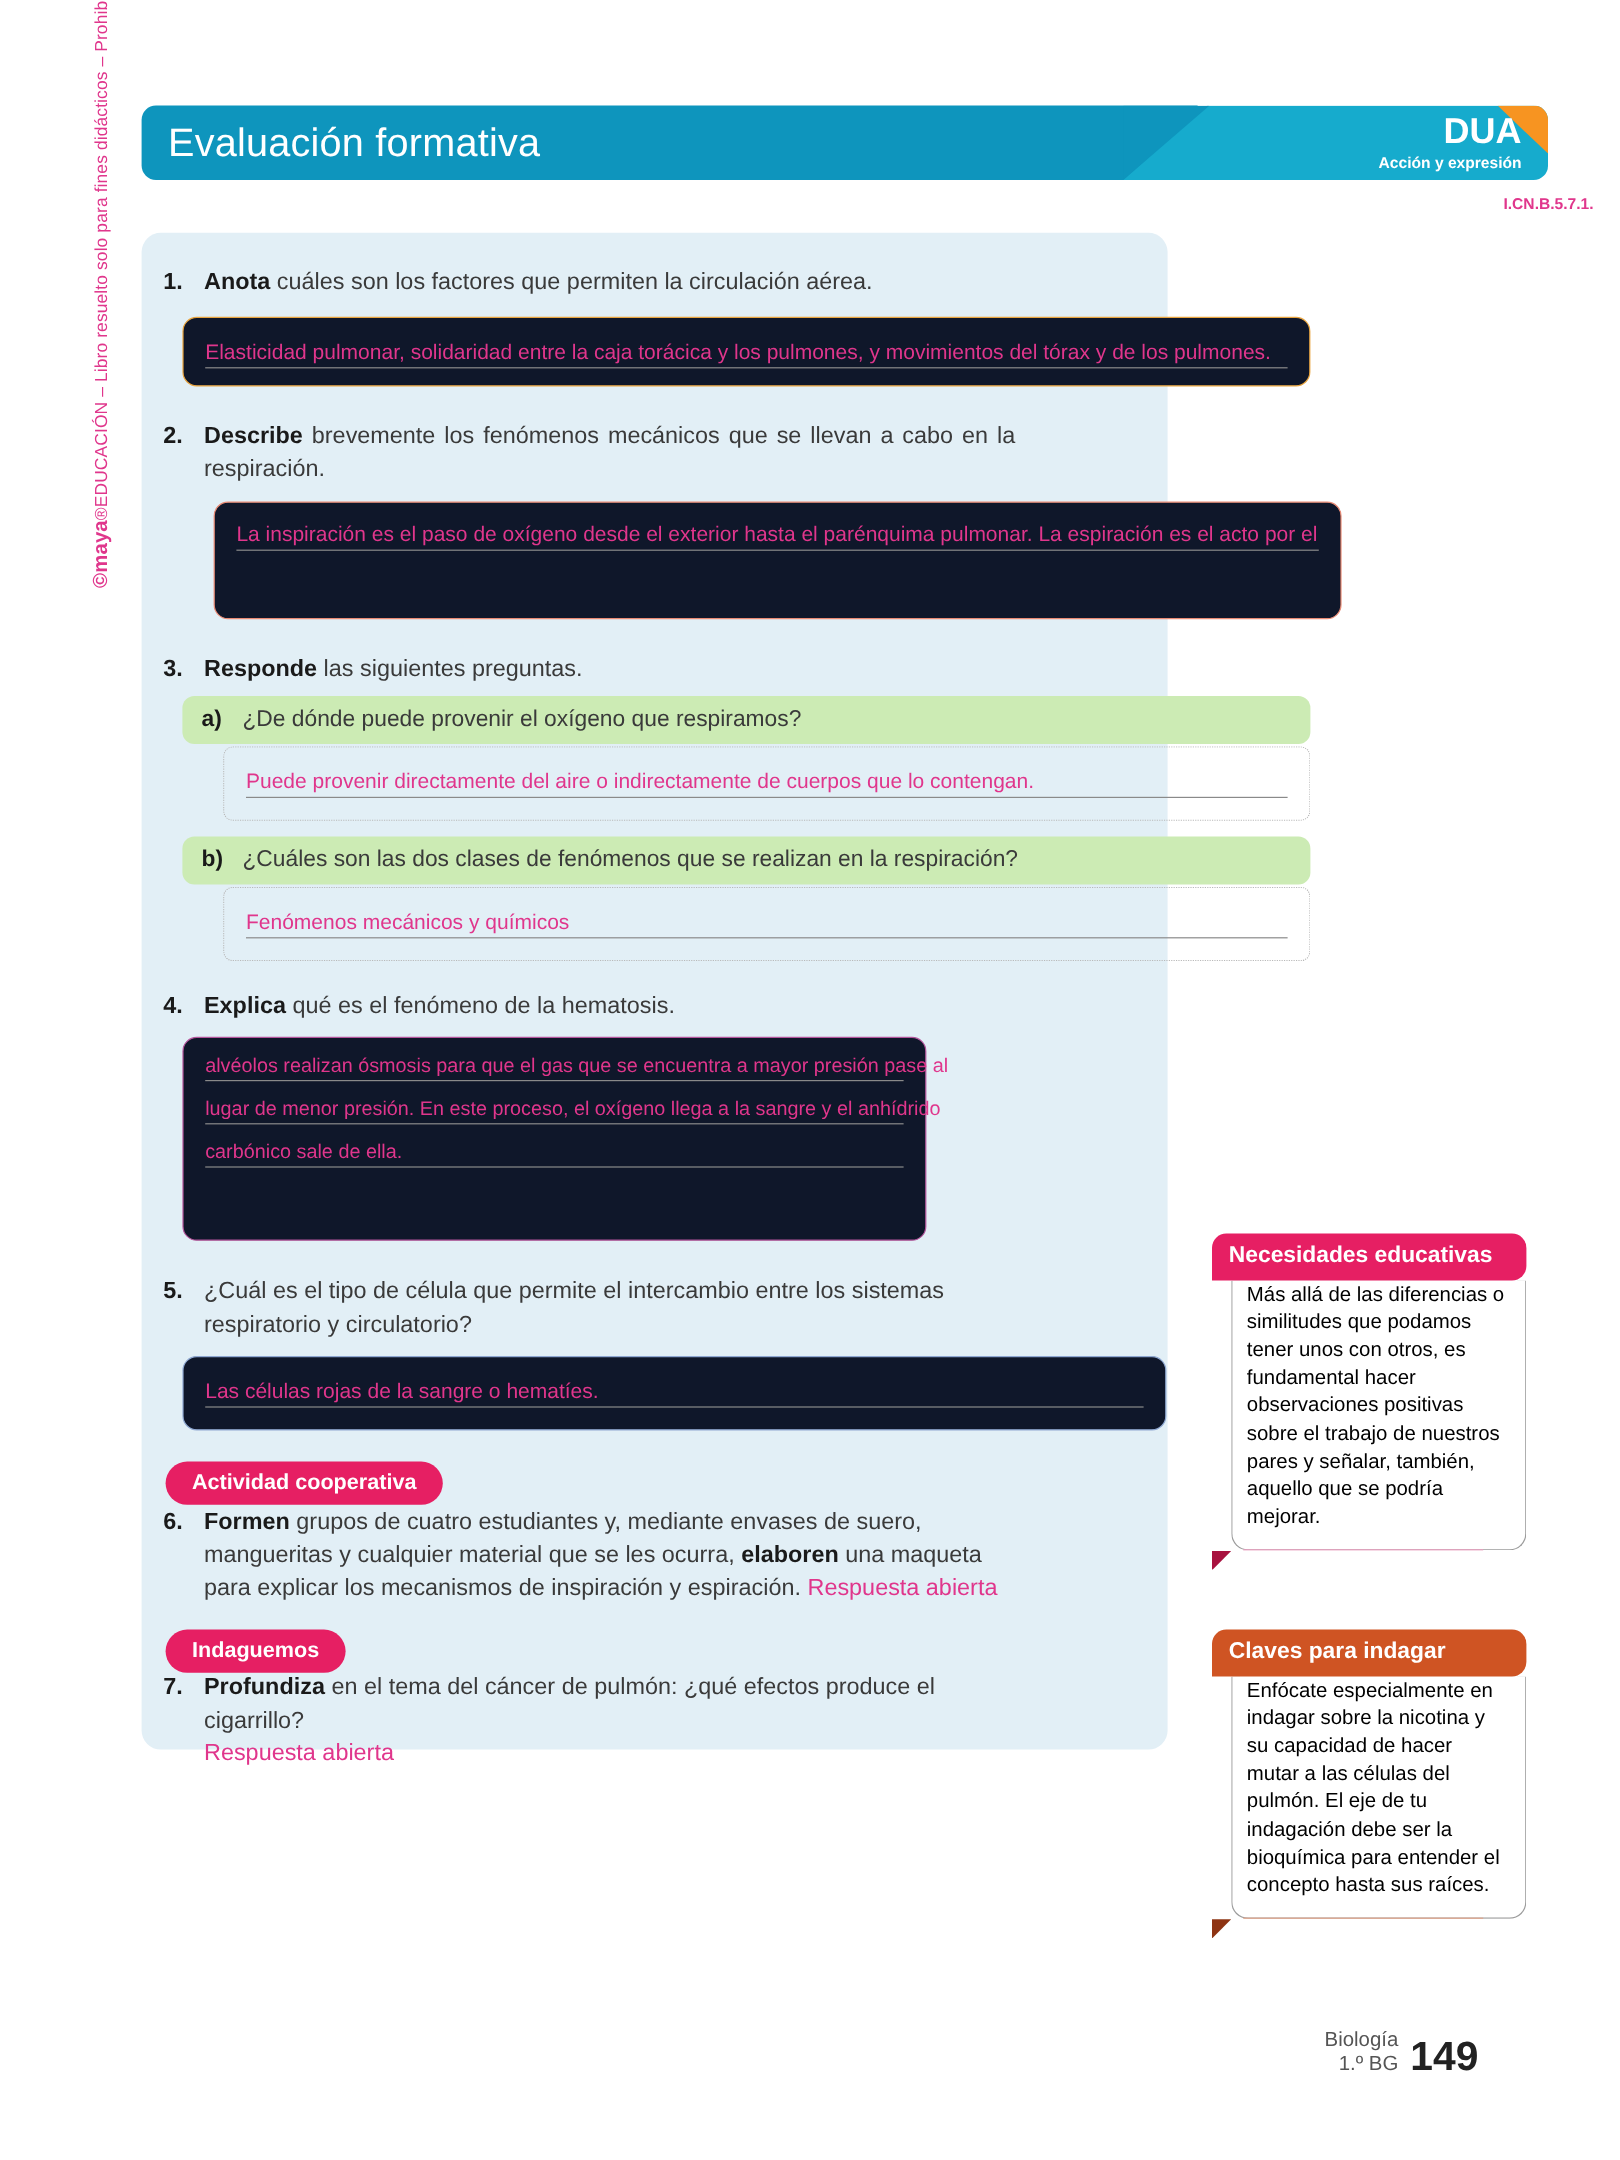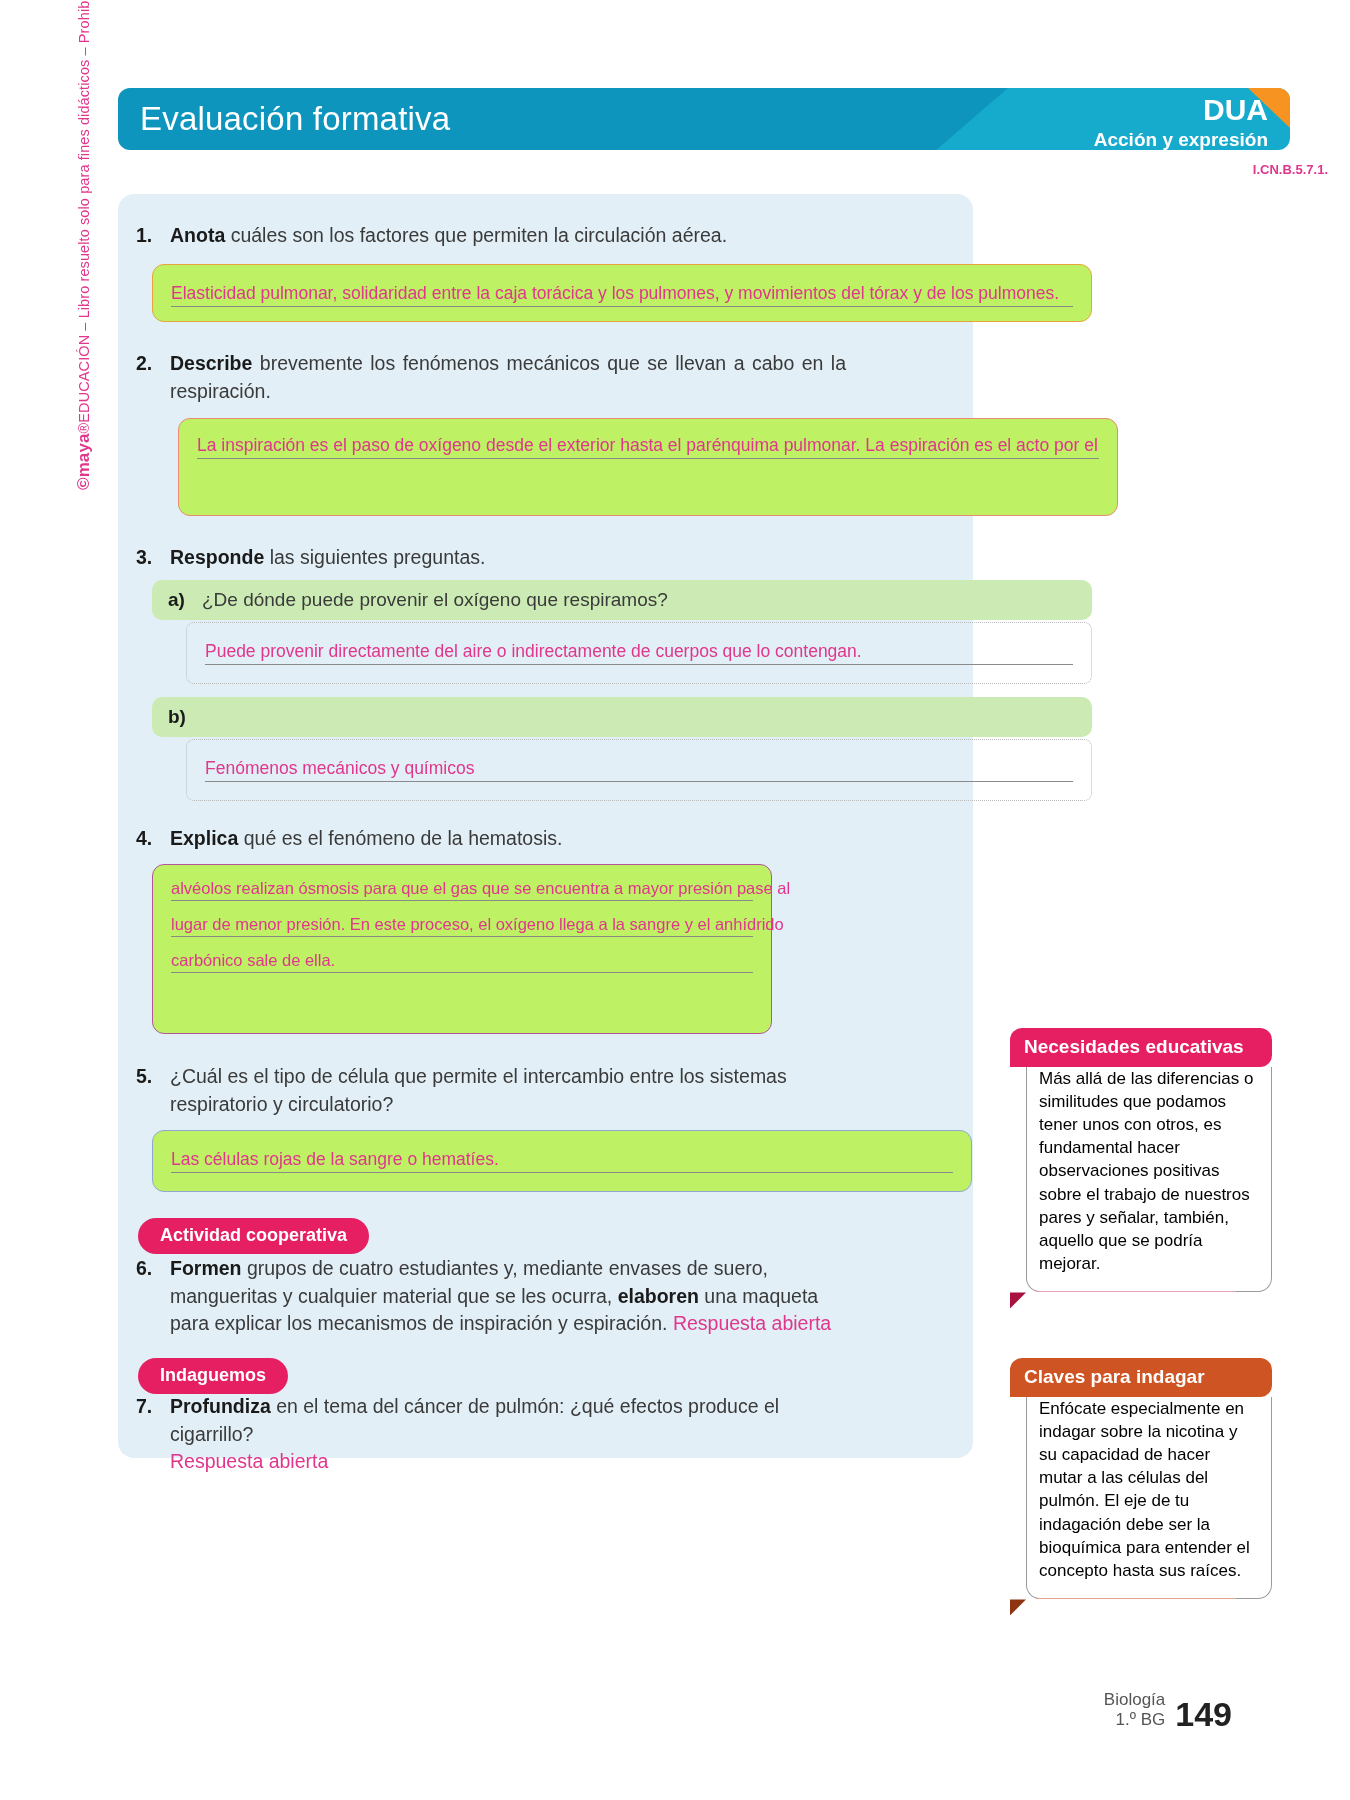--- a/index.html
+++ b/index.html
@@ -34,21 +34,21 @@
   }
   .hdr-title {
     position: absolute; left: 22px; top: 12px;
     font-size: 33px; font-weight: 400; color: #ffffff; letter-spacing: .2px;
   }
   .hdr-dua {
     position: absolute; right: 22px; top: 5px; text-align: right;
     color: #ffffff;
   }
   .hdr-dua .d1 { font-size: 30px; font-weight: bold; line-height: 1.15; }
-  .hdr-dua .d2 { font-size: 19px; font-weight: bold; line-height: 1.25; text-align: right; }
+  .hdr-dua .d2 { font-size: 13px; font-weight: bold; line-height: 1.25; text-align: right; }
   .code-line {
     position: absolute; right: 22px; top: 162px;
     font-size: 13px; color: #e0368c; font-weight: 600;
   }
 
   
   .vert-note {
     position: absolute; left: 74px; top: 490px;
     width: 620px;
     transform: rotate(-90deg); transform-origin: 0 0;
@@ -65,21 +65,21 @@
   }
 
   
   .q { position: absolute; }
   .q-head { display: flex; font-size: 19.5px; color: #3a3a3a; line-height: 1.42; }
   .q-num { font-weight: bold; color: #1a1a1a; min-width: 34px; }
   .q-text { flex: 1; }
   .q-text b { color: #1a1a1a; }
 
   .ansbox {
-    position: relative; border-radius: 12px; background: #bef264;
+    position: relative; border-radius: 12px; background: #0f172a;
   }
   .ansbox.gold   { border: 1.6px solid #e8a33d; }
   .ansbox.salmon { border: 1.6px solid #e98a74; }
   .ansbox.purple { border: 1.6px solid #b4559c; }
   .ansbox.blue   { border: 1.6px solid #8fa8d2; }
   .ansbox.dotted { border: 1.4px dotted #b9b9b9; border-radius: 8px; }
 
   .aline {
     position: relative; margin: 0 18px; height: 36px;
     border-bottom: 1.2px solid #8a8a8a;
@@ -201,20 +201,21 @@
   <div class="subq" style="position:absolute; left:152px; top:580px; width:940px;">
     <span class="letter">a)</span>
     <span>¿De dónde puede provenir el oxígeno que respiramos?</span>
   </div>
   <div class="ansbox dotted" style="position:absolute; left:186px; top:622px; width:906px; height:62px; background:transparent;">
     <div class="aline" style="margin-top:6px;">Puede provenir directamente del aire o indirectamente de cuerpos que lo contengan.</div>
   </div>
 
   <div class="subq" style="position:absolute; left:152px; top:697px; width:940px;">
     <span class="letter">b)</span>
+    <span>¿Cuáles son las dos clases de fenómenos que se realizan en la respiración?</span>
   </div>
   <div class="ansbox dotted" style="position:absolute; left:186px; top:739px; width:906px; height:62px; background:transparent;">
     <div class="aline" style="margin-top:6px;">Fenómenos mecánicos y químicos</div>
   </div>
 
   <div class="q" style="left:136px; top:825px; width:700px;">
     <div class="q-head">
       <span class="q-num">4.</span>
       <span class="q-text"><b>Explica</b><span> qué es el fenómeno de la hematosis.</span></span>
     </div>

